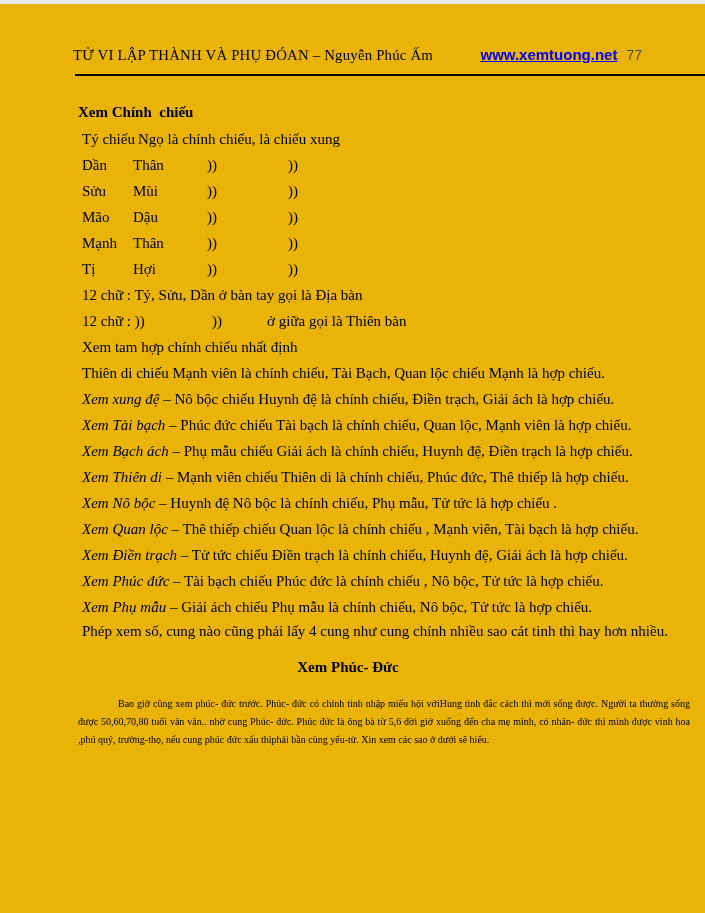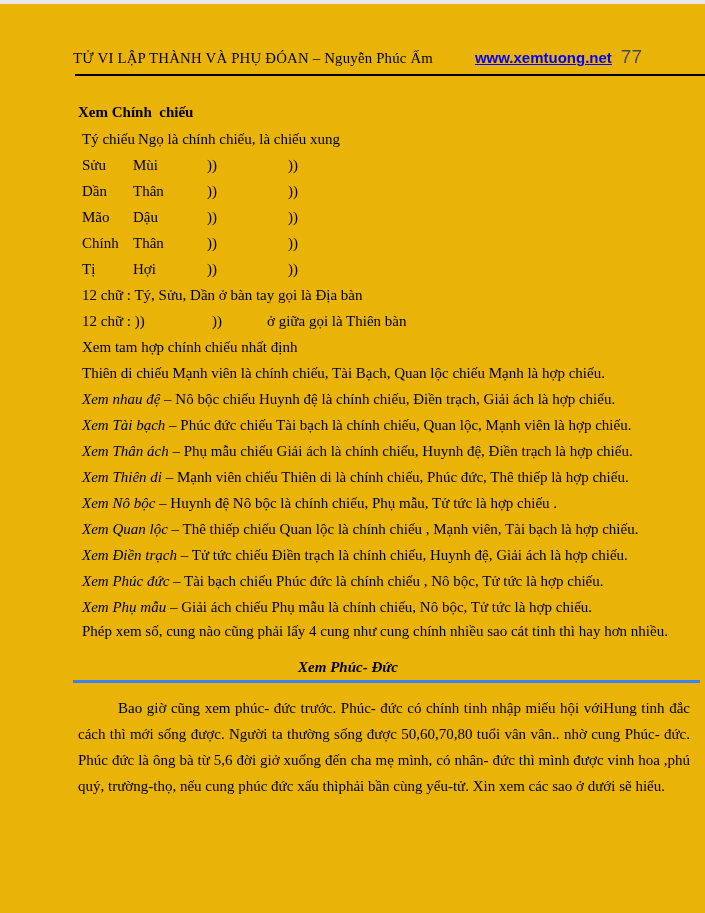--- a/index.html
+++ b/index.html
@@ -17,47 +17,47 @@
     display:flex;justify-content:space-between;align-items:baseline;
   }
   .header-title{font-size:14.8px;white-space:pre;letter-spacing:0.2px;}
   .header-right{display:flex;align-items:baseline;gap:9px;}
   .site-link{
     font-family:"Liberation Sans", sans-serif;
     font-weight:bold;font-size:15px;
     color:#0000ff;text-decoration:underline;
     cursor:pointer;white-space:pre;text-align:right;
   }
-  .page-number{font-family:"Liberation Sans", sans-serif;font-size:19px;color:#4a4a4a;}
+  .page-number{font-family:"Liberation Sans", sans-serif;font-size:14px;color:#4a4a4a;}
   .header-rule{position:absolute;top:70px;left:75px;width:630px;border-top:2px solid #000;}
   .content{position:absolute;top:98px;left:78px;width:612px;font-size:15px;}
   .h1{
     font-weight:bold;font-size:15px;
     width:540px;text-align:left;white-space:pre;
     margin:0 0 4px 0;line-height:20px;
   }
   .line{line-height:26px;white-space:pre;padding-left:4px;}
   .line span{display:inline-block;}
   .c-r1{width:56px;}
   .c1{width:51px;}
   .c2{width:74px;}
   .c3{width:81px;}
   .tb1{width:130px;}
   .tb2{width:55px;}
   .xem .lead{font-style:italic;display:inline;}
   .xem .rest{display:inline;}
   .closing{line-height:19.5px;padding-left:4px;margin-top:2px;white-space:normal;}
   .h2wrap{
     margin-top:15px;margin-left:-5px;width:627px;
-    border-bottom:3px solid #3b82f6;padding-bottom:3px;font-style:italic;
+    border-bottom:3px solid #eab308;padding-bottom:3px;
   }
   .h2{font-weight:bold;font-size:15px;width:550px;text-align:center;white-space:pre;line-height:20px;}
   .para{
-    margin-top:12px;line-height:26px;
-    text-align:justify;text-indent:40px;font-size:15px;
+    margin-top:12px;line-height:18px;
+    text-align:justify;text-indent:40px;font-size:10px;
   }
 </style>
 </head>
 <body>
 
 <div class="page">
 
   <div class="header">
     <span class="header-title">TỬ VI LẬP THÀNH VÀ PHỤ ĐÓAN – Nguyễn Phúc Ấm</span>
     <span class="header-right">
@@ -66,34 +66,34 @@
     </span>
   </div>
   <div class="header-rule"></div>
 
   <div class="content">
 
     <div class="h1">Xem Chính  chiếu</div>
 
     <div class="line"><span class="c-r1">Tý chiếu</span><span>Ngọ là chính chiếu, là chiếu xung</span></div>
 
+    <div class="line"><span class="c1">Dần</span><span class="c2">Thân</span><span class="c3">))</span><span>))</span></div>
     <div class="line"><span class="c1">Sửu</span><span class="c2">Mùi</span><span class="c3">))</span><span>))</span></div>
-    <div class="line"><span class="c1">Dần</span><span class="c2">Thân</span><span class="c3">))</span><span>))</span></div>
     <div class="line"><span class="c1">Mão</span><span class="c2">Dậu</span><span class="c3">))</span><span>))</span></div>
-    <div class="line"><span class="c1">Chính</span><span class="c2">Thân</span><span class="c3">))</span><span>))</span></div>
+    <div class="line"><span class="c1">Mạnh</span><span class="c2">Thân</span><span class="c3">))</span><span>))</span></div>
     <div class="line"><span class="c1">Tị</span><span class="c2">Hợi</span><span class="c3">))</span><span>))</span></div>
 
     <div class="line">12 chữ : Tý, Sửu, Dần ở bàn tay gọi là Địa bàn</div>
     <div class="line"><span class="tb1">12 chữ : ))</span><span class="tb2">))</span><span>ở giữa gọi là Thiên bàn</span></div>
     <div class="line">Xem tam hợp chính chiếu nhất định</div>
     <div class="line">Thiên di chiếu Mạnh viên là chính chiếu, Tài Bạch, Quan lộc chiếu Mạnh là hợp chiếu.</div>
 
-    <div class="line xem"><span class="lead">Xem nhau đệ</span><span class="rest"> – Nô bộc chiếu Huynh đệ là chính chiếu, Điền trạch, Giải ách là hợp chiếu.</span></div>
+    <div class="line xem"><span class="lead">Xem xung đệ</span><span class="rest"> – Nô bộc chiếu Huynh đệ là chính chiếu, Điền trạch, Giải ách là hợp chiếu.</span></div>
     <div class="line xem"><span class="lead">Xem Tài bạch</span><span class="rest"> – Phúc đức chiếu Tài bạch là chính chiếu, Quan lộc, Mạnh viên là hợp chiếu.</span></div>
-    <div class="line xem"><span class="lead">Xem Thân ách</span><span class="rest"> – Phụ mẫu chiếu Giải ách là chính chiếu, Huynh đệ, Điền trạch là hợp chiếu.</span></div>
+    <div class="line xem"><span class="lead">Xem Bạch ách</span><span class="rest"> – Phụ mẫu chiếu Giải ách là chính chiếu, Huynh đệ, Điền trạch là hợp chiếu.</span></div>
     <div class="line xem"><span class="lead">Xem Thiên di</span><span class="rest"> – Mạnh viên chiếu Thiên di là chính chiếu, Phúc đức, Thê thiếp là hợp chiếu.</span></div>
     <div class="line xem"><span class="lead">Xem Nô bộc</span><span class="rest"> – Huynh đệ Nô bộc là chính chiếu, Phụ mẫu, Tử tức là hợp chiếu .</span></div>
     <div class="line xem"><span class="lead">Xem Quan lộc</span><span class="rest"> – Thê thiếp chiếu Quan lộc là chính chiếu , Mạnh viên, Tài bạch là hợp chiếu.</span></div>
     <div class="line xem"><span class="lead">Xem Điền trạch</span><span class="rest"> – Tử tức chiếu Điền trạch là chính chiếu, Huynh đệ, Giải ách là hợp chiếu.</span></div>
     <div class="line xem"><span class="lead">Xem Phúc đức</span><span class="rest"> – Tài bạch chiếu Phúc đức là chính chiếu , Nô bộc, Tử tức là hợp chiếu.</span></div>
     <div class="line xem"><span class="lead">Xem Phụ mẫu</span><span class="rest"> – Giải ách chiếu Phụ mẫu là chính chiếu, Nô bộc, Tử tức là hợp chiếu.</span></div>
 
     <div class="closing">Phép xem số, cung nào cũng phải lấy 4 cung như cung chính nhiều sao cát tinh thì hay hơn nhiều.</div>
 
     <div class="h2wrap">

